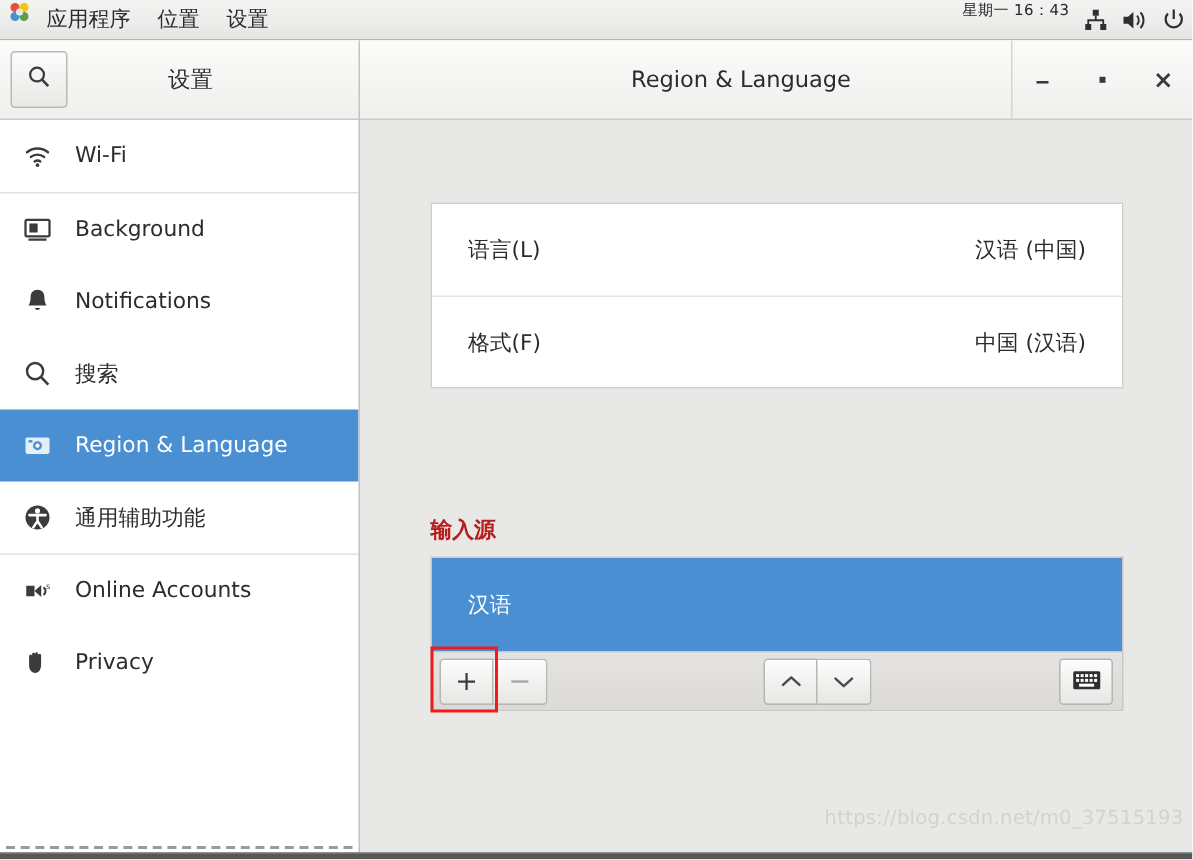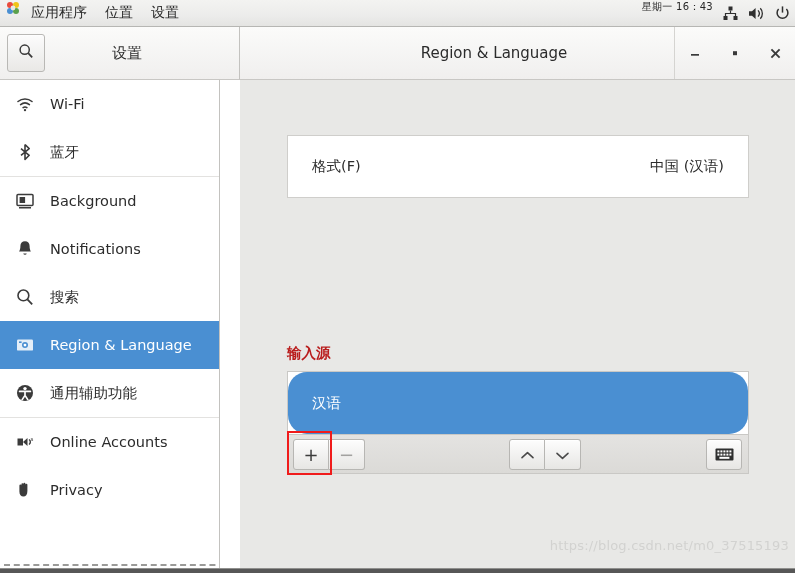--- a/index.html
+++ b/index.html
@@ -137,21 +137,21 @@
     align-items: center;
     justify-content: center;
     cursor: pointer;
     color: #3a3a3a;
   }
 
   
   #sidebar {
     position: absolute;
     left: 0; top: 53px;
-    width: 220px;
+    width: 240px;
     height: 493px;
     background: #ffffff;
     border-right: 1px solid #c3c2bf;
     box-sizing: border-box;
     overflow: hidden;
   }
   .side-item {
     height: 48px;
     display: flex;
     align-items: center;
@@ -254,21 +254,20 @@
   }
   .input-row {
     height: 62px;
     display: flex;
     align-items: center;
     padding-left: 24px;
     box-sizing: border-box;
     font-size: 14.5px;
     color: #2c2c2c;
     cursor: pointer;
-    border-radius: 19px;
   }
   .input-row.selected {
     background: #4a8fd2;
     color: #ffffff;
   }
   #input-toolbar {
     height: 39px;
     background: linear-gradient(to bottom, #e4e3e1 0%, #dbdad7 100%);
     border-top: 1px solid #c9c8c5;
     display: flex;
@@ -440,28 +439,20 @@
           <svg width="20" height="20" viewBox="0 0 20 20">
             <path d="M3 7.5 A11 11 0 0 1 17 7.5" stroke="#3b3b3b" stroke-width="1.6" fill="none" stroke-linecap="round"></path>
             <path d="M5.6 10.6 A7.2 7.2 0 0 1 14.4 10.6" stroke="#3b3b3b" stroke-width="1.6" fill="none" stroke-linecap="round"></path>
             <path d="M8.1 13.6 A3.4 3.4 0 0 1 11.9 13.6" stroke="#3b3b3b" stroke-width="1.6" fill="none" stroke-linecap="round"></path>
             <circle cx="10" cy="16.1" r="1.2" fill="#3b3b3b"></circle>
           </svg>
         </span>
         <span class="s-label">Wi-Fi</span>
       </div>
 
-      <div class="side-item">
-        <span class="s-icon">
-          <svg width="20" height="20" viewBox="0 0 20 20">
-            <path d="M10 2.5 L10 17.5 L14.2 13.3 L6 6.6 M6 13.3 L14.2 6.6 L10 2.5" stroke="#3b3b3b" stroke-width="1.6" fill="none" stroke-linejoin="round"></path>
-          </svg>
-        </span>
-        <span class="s-label">蓝牙</span>
-      </div>
 
       <div class="side-sep"></div>
 
       <div class="side-item">
         <span class="s-icon">
           <svg width="20" height="20" viewBox="0 0 20 20">
             <rect x="2" y="3.5" width="16" height="11" rx="1" stroke="#3b3b3b" stroke-width="1.5" fill="none"></rect>
             <rect x="4.6" y="6" width="5.5" height="6" fill="#3b3b3b"></rect>
             <rect x="4" y="16" width="12" height="1.5" fill="#3b3b3b"></rect>
           </svg>
@@ -537,20 +528,24 @@
 
 
       <div id="sidebar-scroll">
         <div class="track"></div>
       </div>
     </div>
 
     <div id="content">
 
       <div id="card-locale">
+        <div class="locale-row">
+          <span class="locale-label">语言(L)</span>
+          <span class="locale-value">汉语 (中国)</span>
+        </div>
         <div class="locale-row">
           <span class="locale-label">格式(F)</span>
           <span class="locale-value">中国 (汉语)</span>
         </div>
       </div>
 
       <div id="input-heading">输入源</div>
 
       <div id="input-box">
         <div id="input-list">

